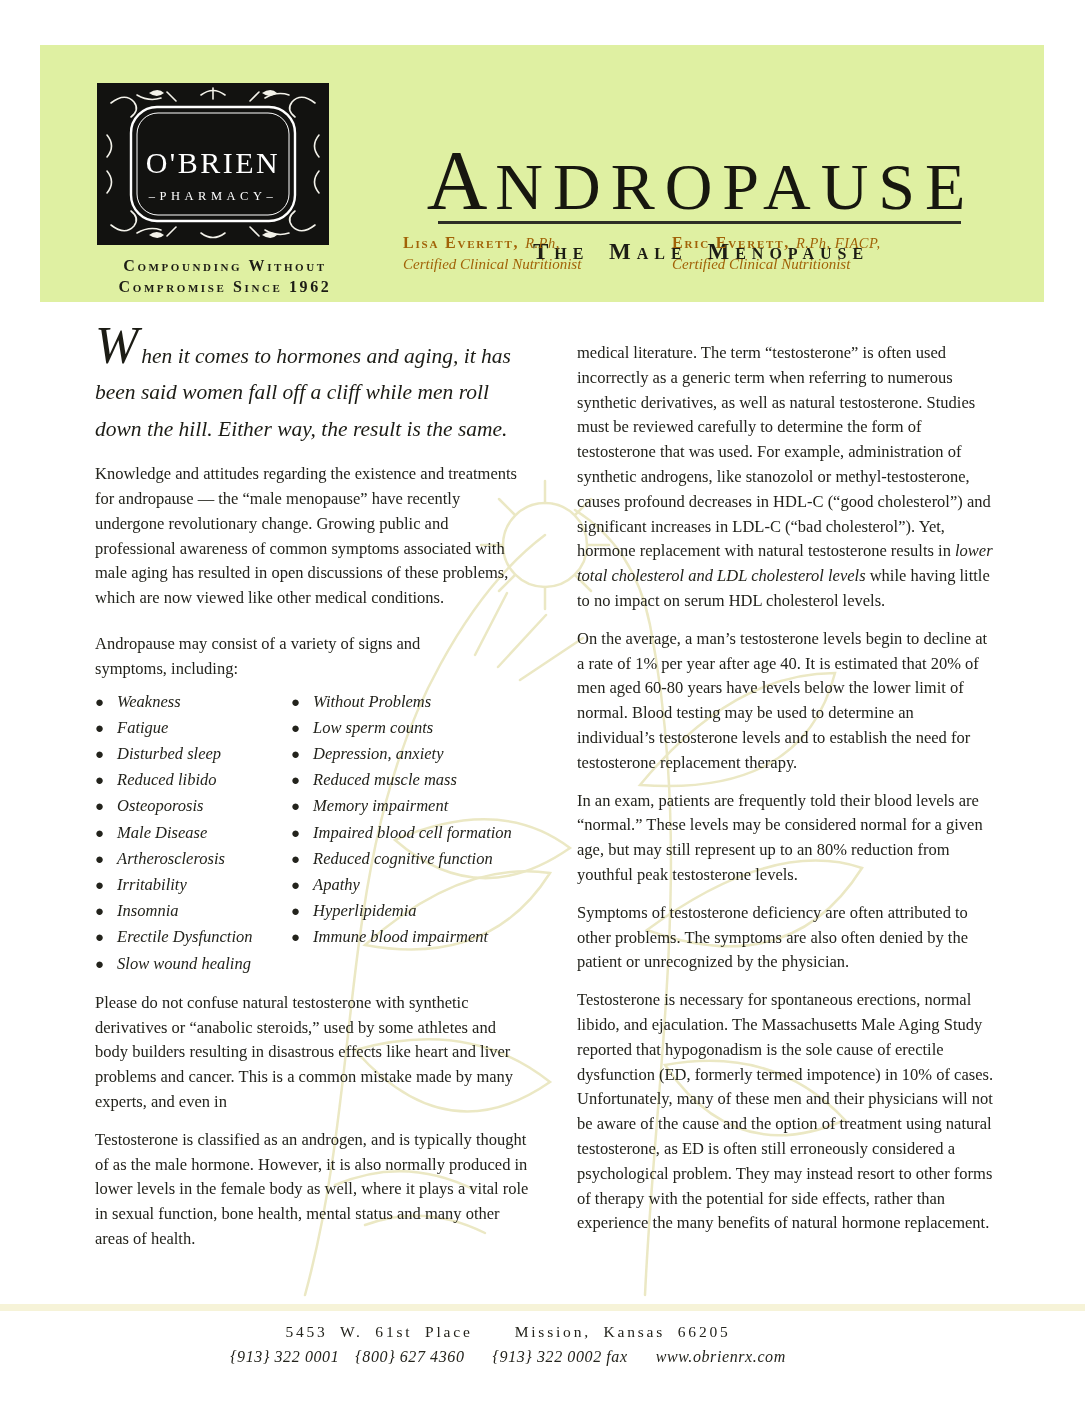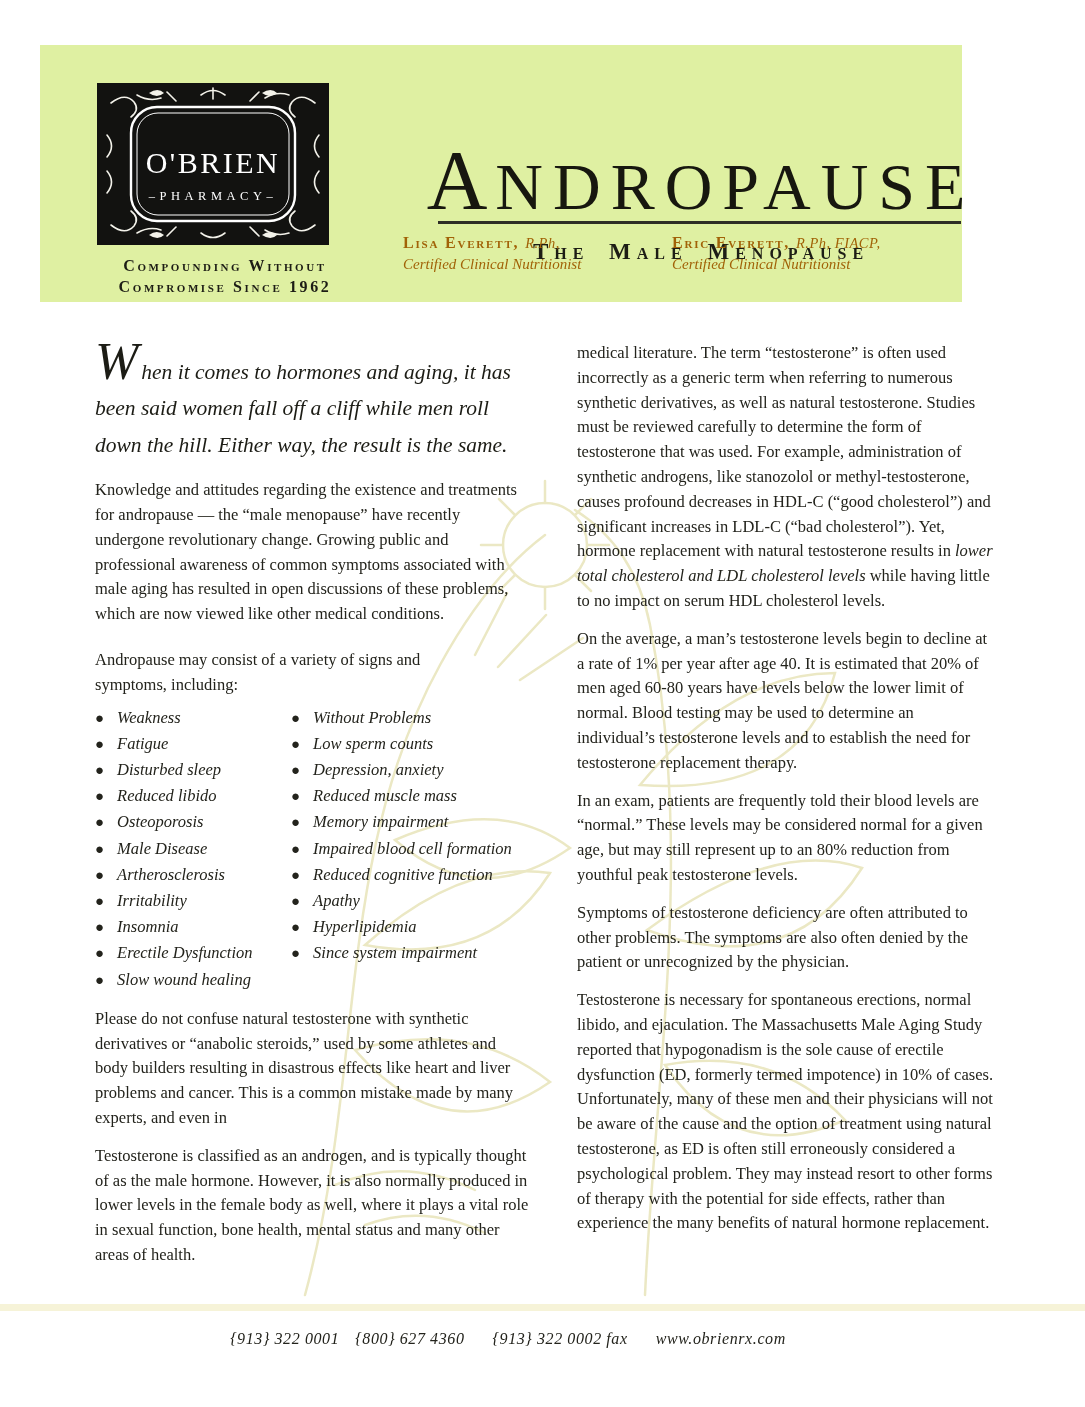--- a/index.html
+++ b/index.html
@@ -3,21 +3,21 @@
 <meta charset="utf-8">
 <style>
   html,body { margin:0; padding:0; background:#ffffff; }
   .page {
     position:relative; width:1085px; height:1407px; overflow:hidden;
     background:#ffffff; color:#23231c;
     font-family:"Liberation Serif","DejaVu Serif",serif;
   }
 
   
-  .band { position:absolute; left:40px; top:45px; width:922px; height:257px; background:#dff0a2; }
+  .band { position:absolute; left:40px; top:45px; width:1004px; height:257px; background:#dff0a2; }
   .logo { position:absolute; left:57px; top:38px; width:232px; height:162px; }
   .tagline {
     position:absolute; left:30px; top:210px; width:310px; text-align:center;
     font-variant:small-caps; font-weight:bold; font-size:16px; letter-spacing:2.6px;
     line-height:21px; color:#1d1d15;
   }
   .title-block { position:absolute; left:330px; top:0; width:662px; text-align:center; color:#17170f; }
   .main-title { margin:16px; padding-top:78px; font-weight:normal; line-height:1; letter-spacing:10px; font-size:66px; white-space:nowrap; }
   .main-title .initial { font-size:84px; letter-spacing:8px; }
   .subtitle {
@@ -29,21 +29,21 @@
   .author-1 { left:363px; } .author-2 { left:632px; }
   .author-name { font-variant:small-caps; font-weight:bold; font-size:16px; letter-spacing:1.8px; }
   .author-cred { font-style:italic; font-weight:normal; font-variant:normal; font-size:14.5px; letter-spacing:0.5px; }
   .author-title { font-style:italic; font-size:15px; margin-top:4px; }
 
   
   .watermark { position:absolute; left:215px; top:425px; width:690px; height:880px; z-index:0; opacity:0.85; }
 
   
   .col { position:absolute; z-index:2; font-size:16.5px; line-height:24.8px; }
-  .col-left  { left:95px;  top:354px; width:436px; }
+  .col-left  { left:95px;  top:338px; width:436px; }
   .col-right { left:577px; top:341px; width:417px; }
   .para { margin:0 0 13px 0; }
   .intro { font-style:italic; font-size:21.5px; line-height:36.4px; margin:0 0 15px 0; color:#1c1c15; }
   .dropcap { font-size:52px; line-height:0; margin-right:3px; }
   .narrow { max-width:372px; margin-bottom:7px;margin-top:21px; }
   .bullets { display:flex; margin:0 0 14px 0; }
   .bullets ul { list-style:none; margin:0; padding:0; }
   .bullets .c1 { width:196px; flex:none; }
   .bullets .c2 { flex:1; }
   .bullets li { display:flex; align-items:baseline; font-style:italic; line-height:25.2px; }
@@ -223,37 +223,40 @@
           <li>
             <span class="dot">●</span>
             <span>Apathy</span>
           </li>
           <li>
             <span class="dot">●</span>
             <span>Hyperlipidemia</span>
           </li>
           <li>
             <span class="dot">●</span>
-            <span>Since system impairment</span>
+            <span>Immune blood impairment</span>
           </li>
         </ul>
     </div>
 
     <p class="para">Please do not confuse natural testosterone with synthetic derivatives or “anabolic steroids,” used by some athletes and body builders resulting in disastrous effects like heart and liver problems and cancer. This is a common mistake made by many experts, and even in</p>
     <p class="para">Testosterone is classified as an androgen, and is typically thought of as the male hormone. However, it is also normally produced in lower levels in the female body as well, where it plays a vital role in sexual function, bone health, mental status and many other areas of health.</p>
   </div>
 
   <div class="col col-right">
     <p class="para"><span>medical literature. The term “testosterone” is often used incorrectly as a generic term when referring to numerous synthetic derivatives, as well as natural testosterone. Studies must be reviewed carefully to determine the form of testosterone that was used. For example, administration of synthetic androgens, like stanozolol or methyl-testosterone, causes profound decreases in HDL-C (“good cholesterol”) and significant increases in LDL-C (“bad cholesterol”). Yet, hormone replacement with natural testosterone results in </span><em>lower total cholesterol and LDL cholesterol levels</em><span> while having little to no impact on serum HDL cholesterol levels.</span></p>
     <p class="para">On the average, a man’s testosterone levels begin to decline at a rate of 1% per year after age 40. It is estimated that 20% of men aged 60-80 years have levels below the lower limit of normal. Blood testing may be used to determine an individual’s testosterone levels and to establish the need for testosterone replacement therapy.</p>
     <p class="para">In an exam, patients are frequently told their blood levels are “normal.” These levels may be considered normal for a given age, but may still represent up to an 80% reduction from youthful peak testosterone levels.</p>
     <p class="para">Symptoms of testosterone deficiency are often attributed to other problems. The symptoms are also often denied by the patient or unrecognized by the physician.</p>
     <p class="para">Testosterone is necessary for spontaneous erections, normal libido, and ejaculation. The Massachusetts Male Aging Study reported that hypogonadism is the sole cause of erectile dysfunction (ED, formerly termed impotence) in 10% of cases. Unfortunately, many of these men and their physicians will not be aware of the cause and the option of treatment using natural testosterone, as ED is often still erroneously considered a psychological problem. They may instead resort to other forms of therapy with the potential for side effects, rather than experience the many benefits of natural hormone replacement.</p>
   </div>
 
   <div class="footer-rule"></div>
   <footer class="footer">
+    <div class="footer-line1">
+      <span>5453 W. 61st Place</span><span class="gap"></span><span>Mission, Kansas 66205</span>
+    </div>
     <div class="footer-line2">
       <span>{913} 322 0001</span><span class="sp1"></span><span>{800} 627 4360</span><span class="sp2"></span><span>{913} 322 0002 fax</span><span class="sp2"></span><span>www.obrienrx.com</span>
     </div>
   </footer>
 
 </div>
 
 </body></html>

